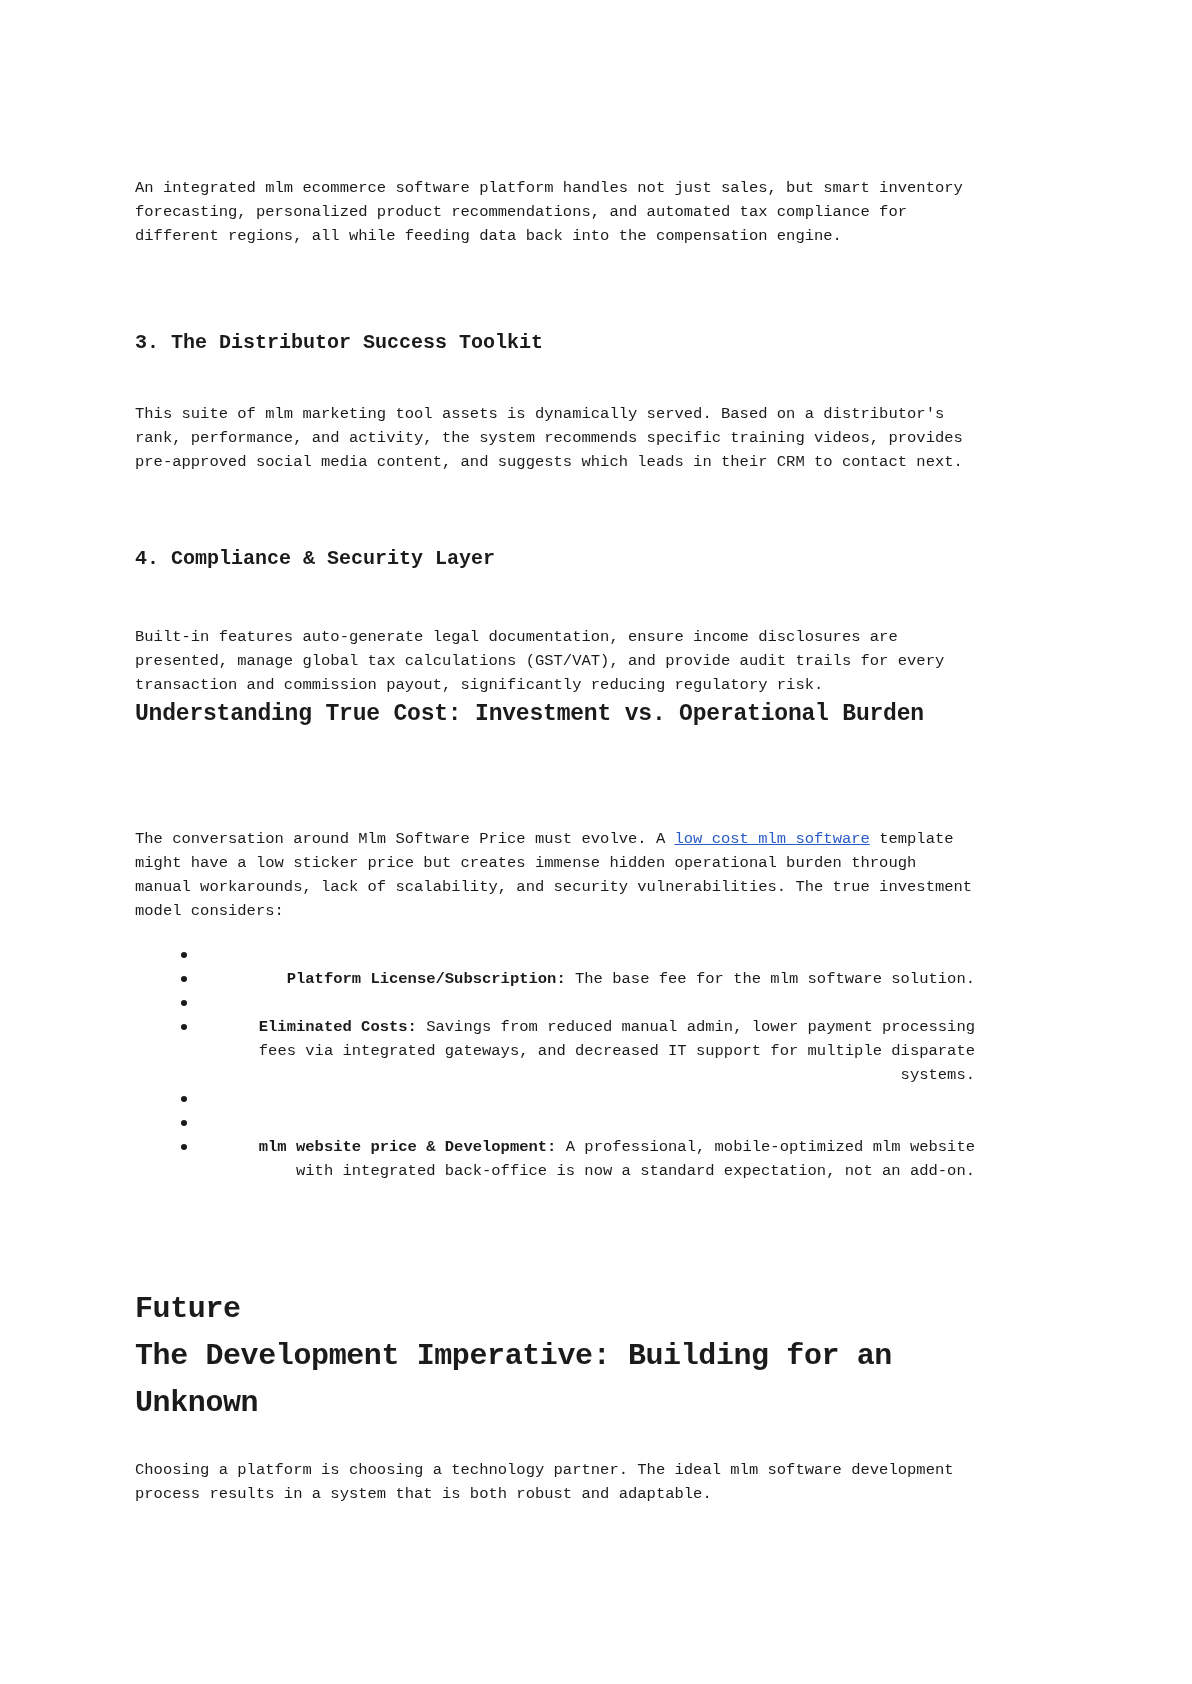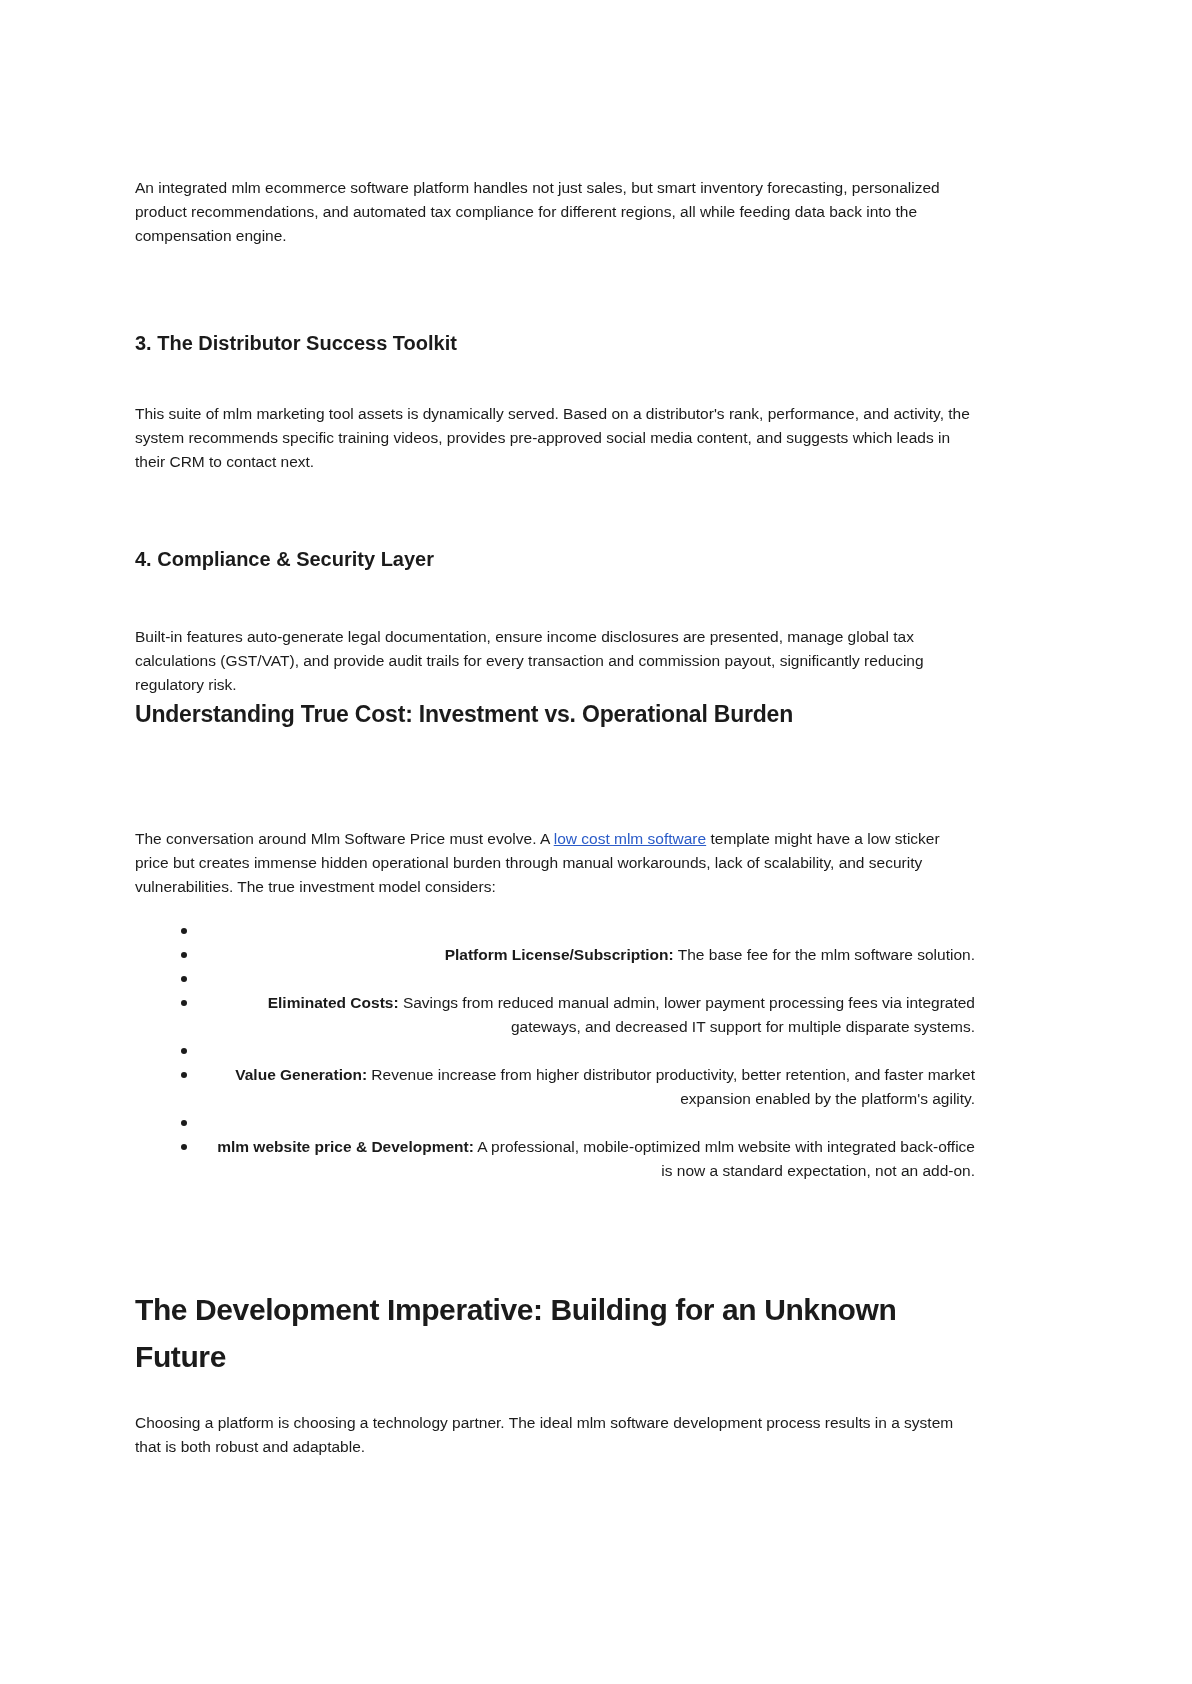--- a/index.html
+++ b/index.html
@@ -1,20 +1,20 @@
 <!DOCTYPE html>
 <html style="--page-bg: #ffffff; --text-color: #1b1b1b; --link-color: #2a5bc8;"><head>
 <meta charset="utf-8">
 <style>
   :root {
     --page-bg: #ffffff;
     --text-color: #1b1b1b;
     --link-color: #2a5bc8;
   }
-  * { margin: 0; padding: 0; box-sizing: border-box; }
+  * { margin: 0; padding: 0; box-sizing: border-box; font-family: Liberation Mono, monospace; }
   html, body {
     background: #e9e9e9;
     font-family: "Liberation Sans", "DejaVu Sans", sans-serif;
   }
   .page {
     width: 1192px;
     height: 1684px;
     background: var(--page-bg);
     color: var(--text-color);
     padding: 176px 217px 0 135px;
@@ -101,25 +101,24 @@
   <h2 class="section-heading m-h2">Understanding True Cost: Investment vs. Operational Burden</h2>
 
   <p class="body-text m-p-4"><span>The conversation around Mlm Software Price must evolve. A </span><a href="#" class="doc-link">low cost mlm software</a><span> template might have a low sticker price but creates immense hidden operational burden through manual workarounds, lack of scalability, and security vulnerabilities. The true investment model considers:</span></p>
 
   <ul class="investment-list m-list">
     <li></li>
     <li><strong>Platform License/Subscription:</strong><span> The base fee for the mlm software solution.</span></li>
     <li></li>
     <li><strong>Eliminated Costs:</strong><span> Savings from reduced manual admin, lower payment processing fees via integrated gateways, and decreased IT support for multiple disparate systems.</span></li>
     <li></li>
-    <li><strong>Value Generation:</strong><span> Revenue increase from higher distributor productivity, better retention, and faster market expansion enabled by the platform's agility.</span></li>
     <li></li>
     <li><strong>mlm website price &amp; Development:</strong><span> A professional, mobile-optimized mlm website with integrated back-office is now a standard expectation, not an add-on.</span></li>
   </ul>
 
   <h1 class="main-heading m-h1">
+    <span style="display:block">Future</span>
     <span style="display:block">The Development Imperative: Building for an Unknown</span>
-    <span style="display:block">Future</span>
   </h1>
 
   <p class="body-text m-p-5">Choosing a platform is choosing a technology partner. The ideal mlm software development process results in a system that is both robust and adaptable.</p>
 
 </div>
 
 </body></html>

